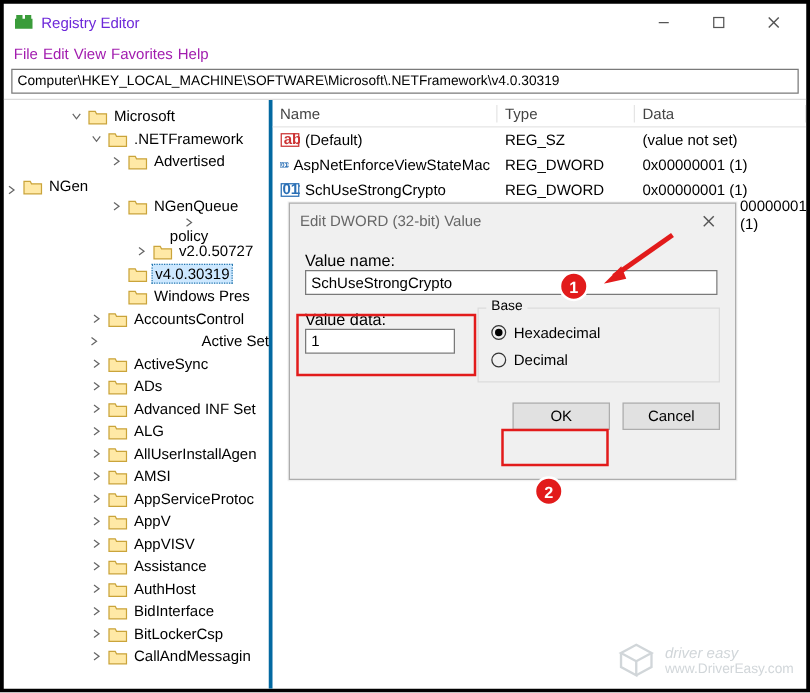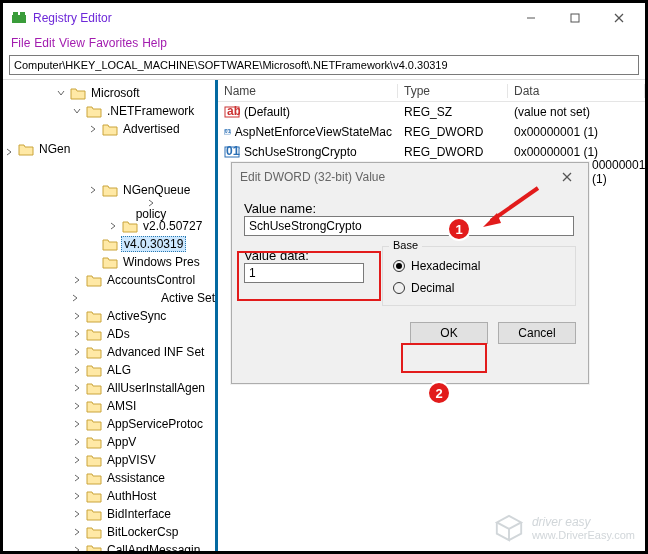--- a/index.html
+++ b/index.html
@@ -131,21 +131,21 @@
           <span class="tw">
             <svg width="8" height="8" viewBox="0 0 8 8">
               <polyline points="2,1 6,4 2,7" fill="none" stroke="#666"></polyline>
             </svg>
           </span>
           <svg class="fold" viewBox="0 0 16 14">
             <path d="M1 3h5l1 2h8v8H1z" fill="#ffe9a6" stroke="#caa43a"></path>
           </svg>
           <span class="label">NGen</span>
         </div>
-        <div class="node" style="padding-left: 84px; margin-top: 25px;">
+        <div class="node" style="padding-left: 84px;">
           <span class="tw">
             <svg width="8" height="8" viewBox="0 0 8 8">
               <polyline points="2,1 6,4 2,7" fill="none" stroke="#666"></polyline>
             </svg>
           </span>
           <svg class="fold" viewBox="0 0 16 14">
             <path d="M1 3h5l1 2h8v8H1z" fill="#ffe9a6" stroke="#caa43a"></path>
           </svg>
           <span class="label">NGenQueue</span>
         </div>

